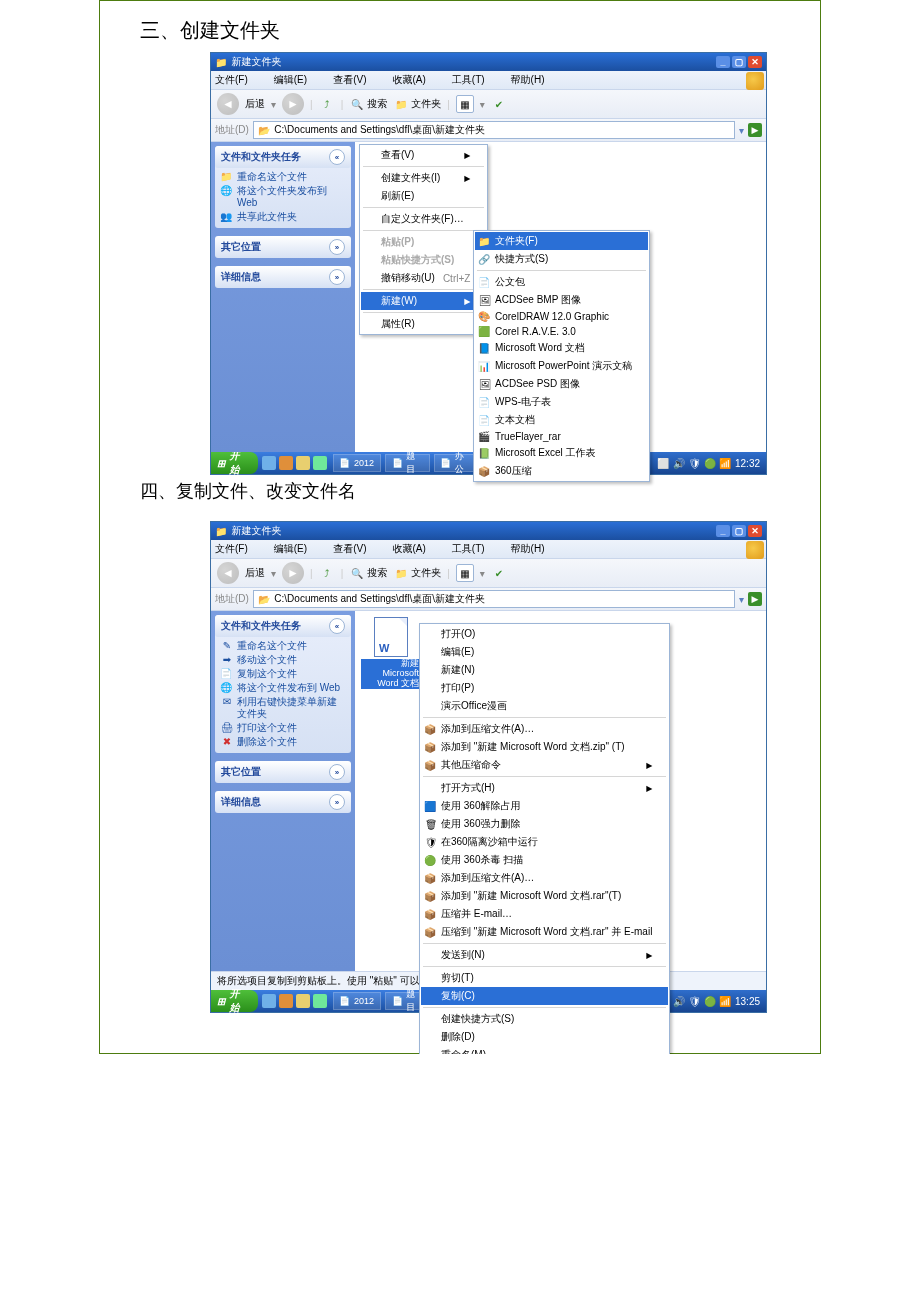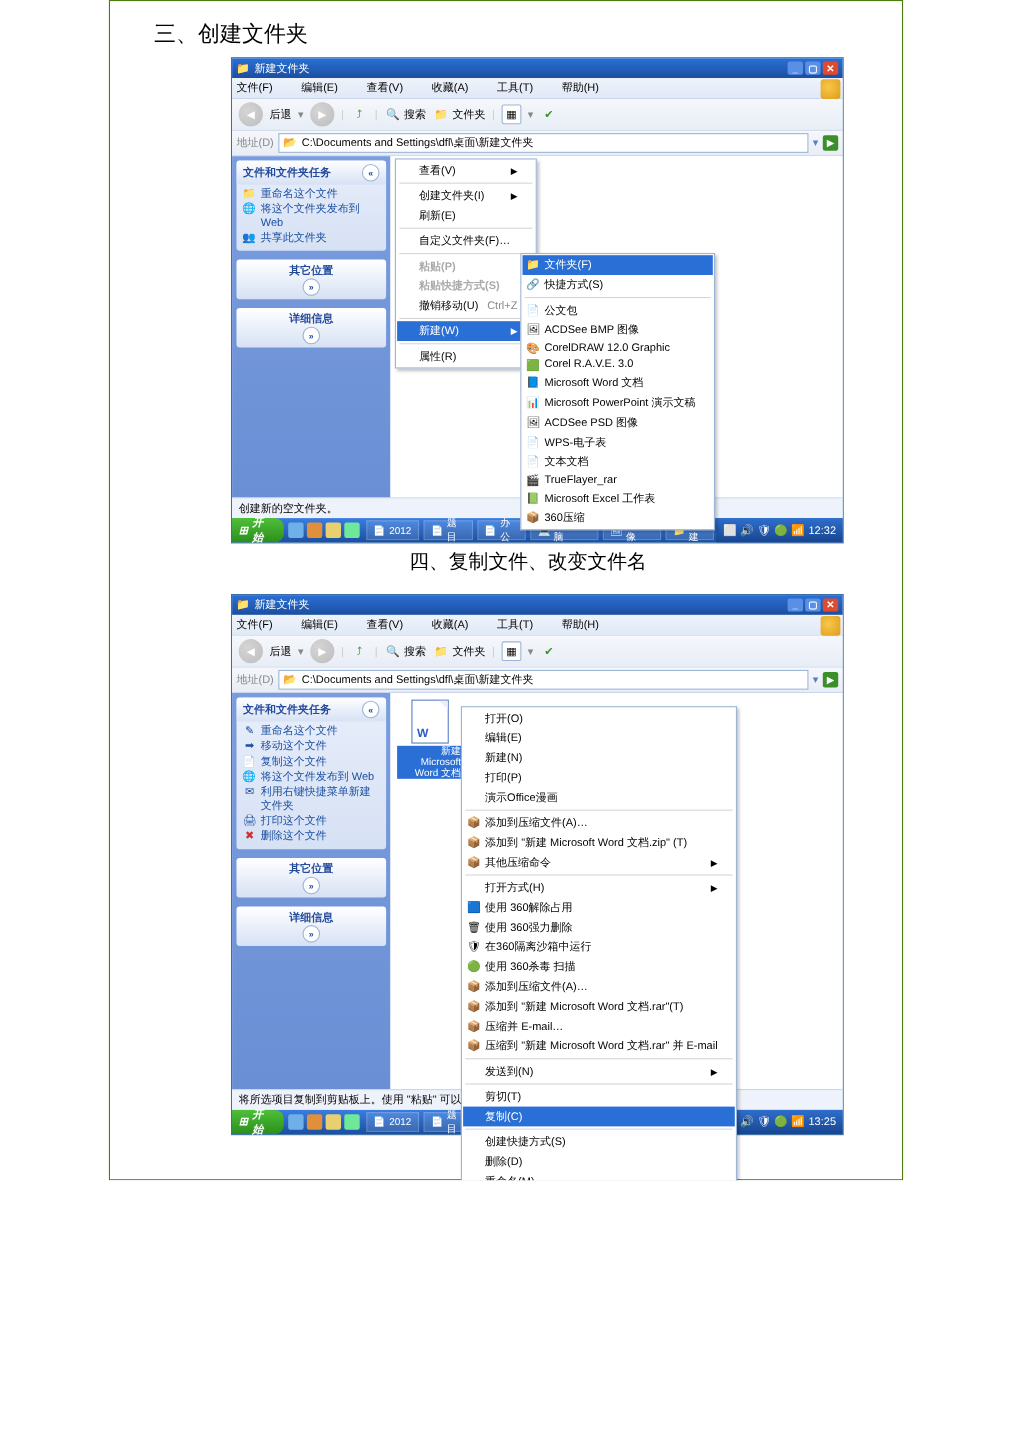--- a/index.html
+++ b/index.html
@@ -124,21 +124,21 @@
     overflow:hidden;
   }
   .taskbox .thead, .panelhead {
     background: linear-gradient(#fff, #d6e1f4);
     padding:3px 6px;
     font-weight:bold;
     color:#234a9c;
     display:flex; justify-content:space-between; align-items:center;
     border-radius:3px;
   }
-  .panelhead { margin-bottom:8px;flex-direction:column; }
+  .panelhead { margin-bottom:8px; }
   .taskbox ul { list-style:none; margin:2px 0 4px 0; padding:0 4px; }
   .taskbox li { padding:1px 2px; display:flex; gap:4px; align-items:flex-start; color:#1b4fa0; line-height:1.2; }
   .li-icon { width:12px; height:12px; flex-shrink:0; display:inline-flex; align-items:center; justify-content:center; font-size:10px; }
   .collapse-btn { width:14px; height:14px; border:1px solid #9cb5d6; border-radius:50%; font-size:8px; display:flex; align-items:center; justify-content:center; color:#234a9c; background:#fff; }
   .content-area {
     flex:1; background:#fff; position:relative;
   }
   
   .menu {
     position:absolute;
@@ -403,21 +403,20 @@
               <span class="ico">📗</span>
               <span>Microsoft Excel 工作表</span>
             </div>
             <div class="row">
               <span class="ico">📦</span>
               <span>360压缩</span>
             </div>
           </div>
       </div>
     </div>
-    <div class="statusbar">创建新的空文件夹。</div>
     <div class="taskbar">
       <div class="startbtn">
         <span>⊞</span>
         <span>开始</span>
       </div>
       <div class="ql">
         <span style="background:#6fb0e8"></span>
           <span style="background:#e08f3a"></span>
         <span style="background:#e8cf6f"></span>
           <span style="background:#6fe89a"></span>
@@ -451,21 +450,21 @@
           <span>🔊</span>
           <span>🛡</span>
           <span>🟢</span>
           <span>📶</span>
         <span>12:32</span>
       </div>
     </div>
   </div>
 
 
-  <div class="heading" style="margin-top:4px; font-size:18px;text-align:center;">四、复制文件、改变文件名</div>
+  <div class="heading" style="margin-top:4px; font-size:18px;">四、复制文件、改变文件名</div>
 
   <div class="explorer" style="margin-top:18px;">
     <div class="titlebar">
       <div class="ttl">
         <span>📁</span>
         <span>新建文件夹</span>
       </div>
       <div class="winbtns">
         <div class="winbtn min">_</div>
         <div class="winbtn max">▢</div>

